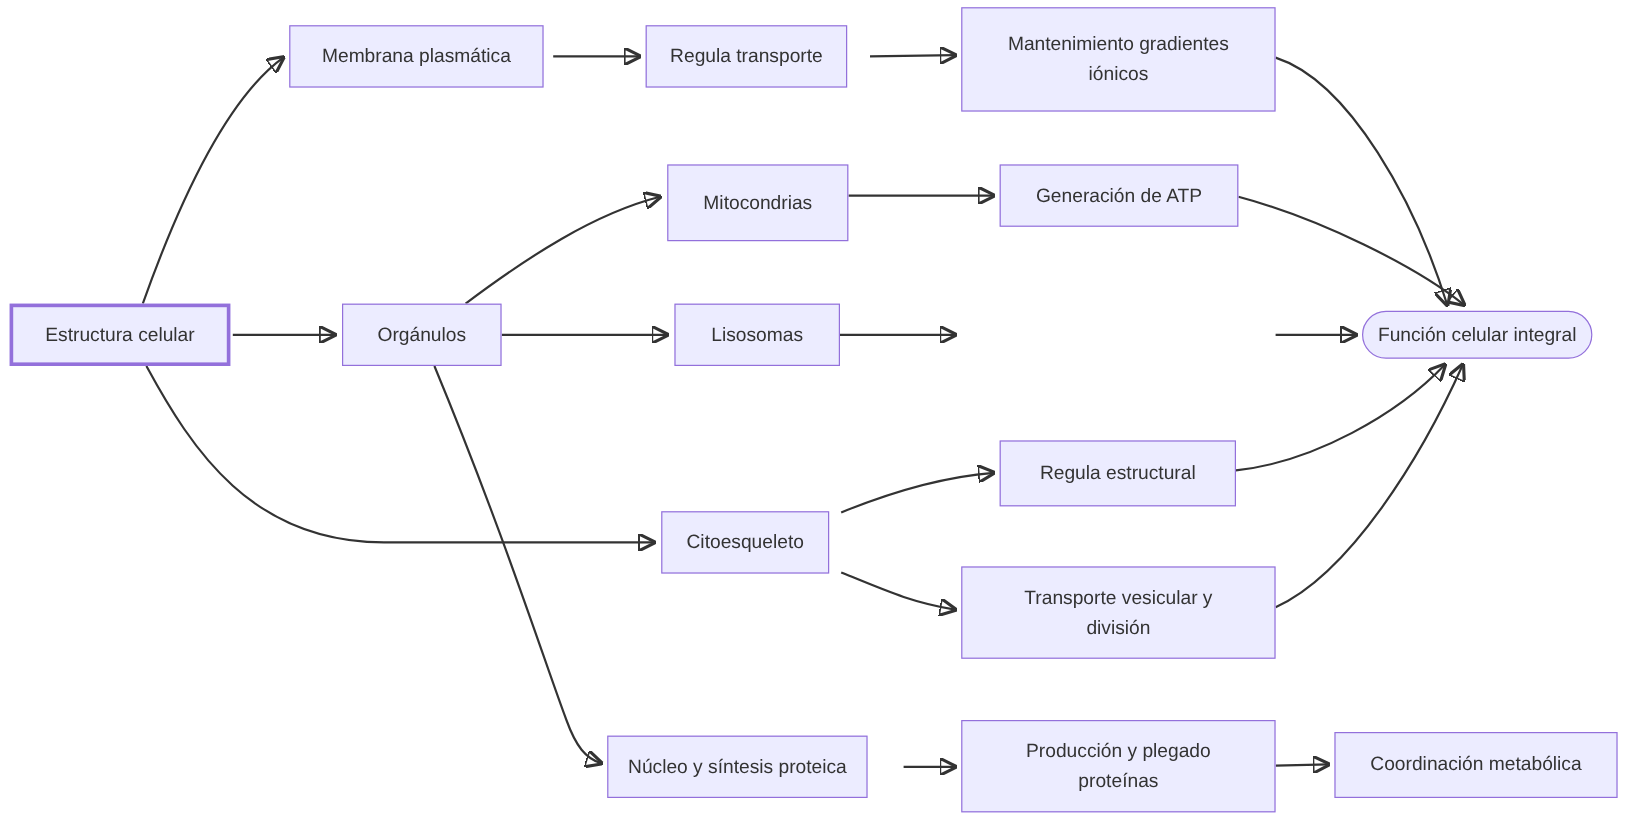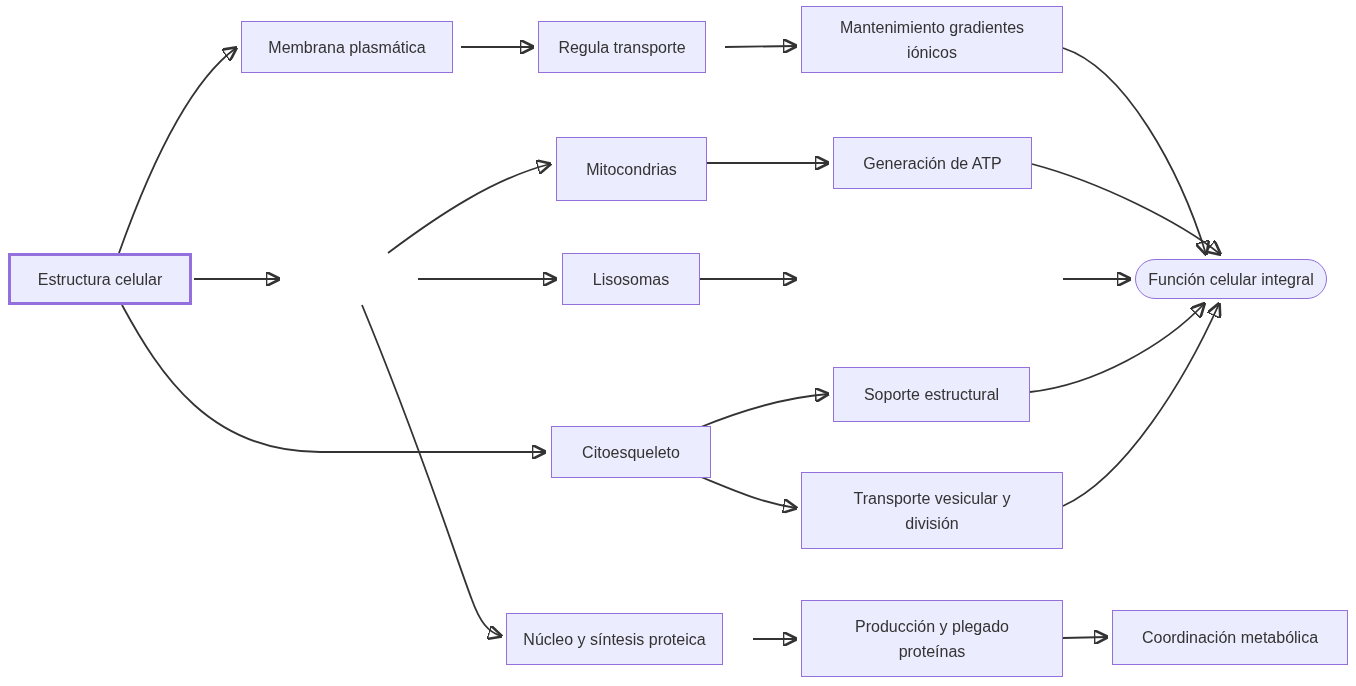--- a/index.html
+++ b/index.html
@@ -23,29 +23,29 @@
     font-size:16px;
     line-height:25px;
   }
   .node.root{border-width:3px;}
   .node.stadium{border-radius:20px;}
   .node.wide{padding:0 34px;}
 
   .n-estructura{left:8px;top:253px;width:184px;height:52px;}
   .n-membrana{left:241px;top:21px;width:212px;height:52px;}
   .n-regula{left:538px;top:21px;width:168px;height:52px;}
-  .n-mantenimiento{left:801px;top:6px;width:262px;height:67px;}
+  .n-mantenimiento{left:801px;top:6px;width:262px;height:87px;}
   .n-mitocondrias{left:556px;top:137px;width:151px;height:64px;}
   .n-generacion{left:833px;top:137px;width:199px;height:52px;}
   .n-organulos{left:285px;top:253px;width:133px;height:52px;}
   .n-lisosomas{left:562px;top:253px;width:138px;height:52px;}
   .n-degradacion{left:801px;top:240px;width:262px;height:77px;}
   .n-funcion{left:1135px;top:259px;width:192px;height:40px;}
   .n-soporte{left:833px;top:367px;width:197px;height:55px;}
-  .n-citoesqueleto{left:551px;top:426px;width:160px;height:52px;}
+  .n-citoesqueleto{left:551px;top:426px;width:140px;height:52px;}
   .n-transporte{left:801px;top:472px;width:262px;height:77px;}
   .n-nucleo{left:506px;top:613px;width:217px;height:52px;}
   .n-produccion{left:801px;top:600px;width:262px;height:77px;}
   .n-coordinacion{left:1112px;top:610px;width:236px;height:55px;}
 </style>
 </head>
 <body>
 
 <div class="canvas">
 
@@ -75,22 +75,23 @@
     <path d="M1030,392 C1095,385 1165,345 1204,304" marker-end="url(#arrow)"></path>
     <path d="M1063,506 C1125,478 1185,380 1219,304" marker-end="url(#arrow)"></path>
   </svg>
 
   <div class="node root n-estructura">Estructura celular</div>
   <div class="node n-membrana">Membrana plasmática</div>
   <div class="node n-regula">Regula transporte</div>
   <div class="node wide n-mantenimiento">Mantenimiento gradientes iónicos</div>
   <div class="node n-mitocondrias">Mitocondrias</div>
   <div class="node n-generacion">Generación de ATP</div>
+  <div class="node n-organulos">Orgánulos</div>
   <div class="node n-lisosomas">Lisosomas</div>
   <div class="node stadium n-funcion">Función celular integral</div>
-  <div class="node n-soporte">Soporte estructural</div>
+  <div class="node n-soporte">Regula estructural</div>
   <div class="node n-citoesqueleto">Citoesqueleto</div>
   <div class="node wide n-transporte">Transporte vesicular y división</div>
   <div class="node n-nucleo">Núcleo y síntesis proteica</div>
   <div class="node wide n-produccion">Producción y plegado proteínas</div>
   <div class="node n-coordinacion">Coordinación metabólica</div>
 
 </div>
 
 </body></html>

